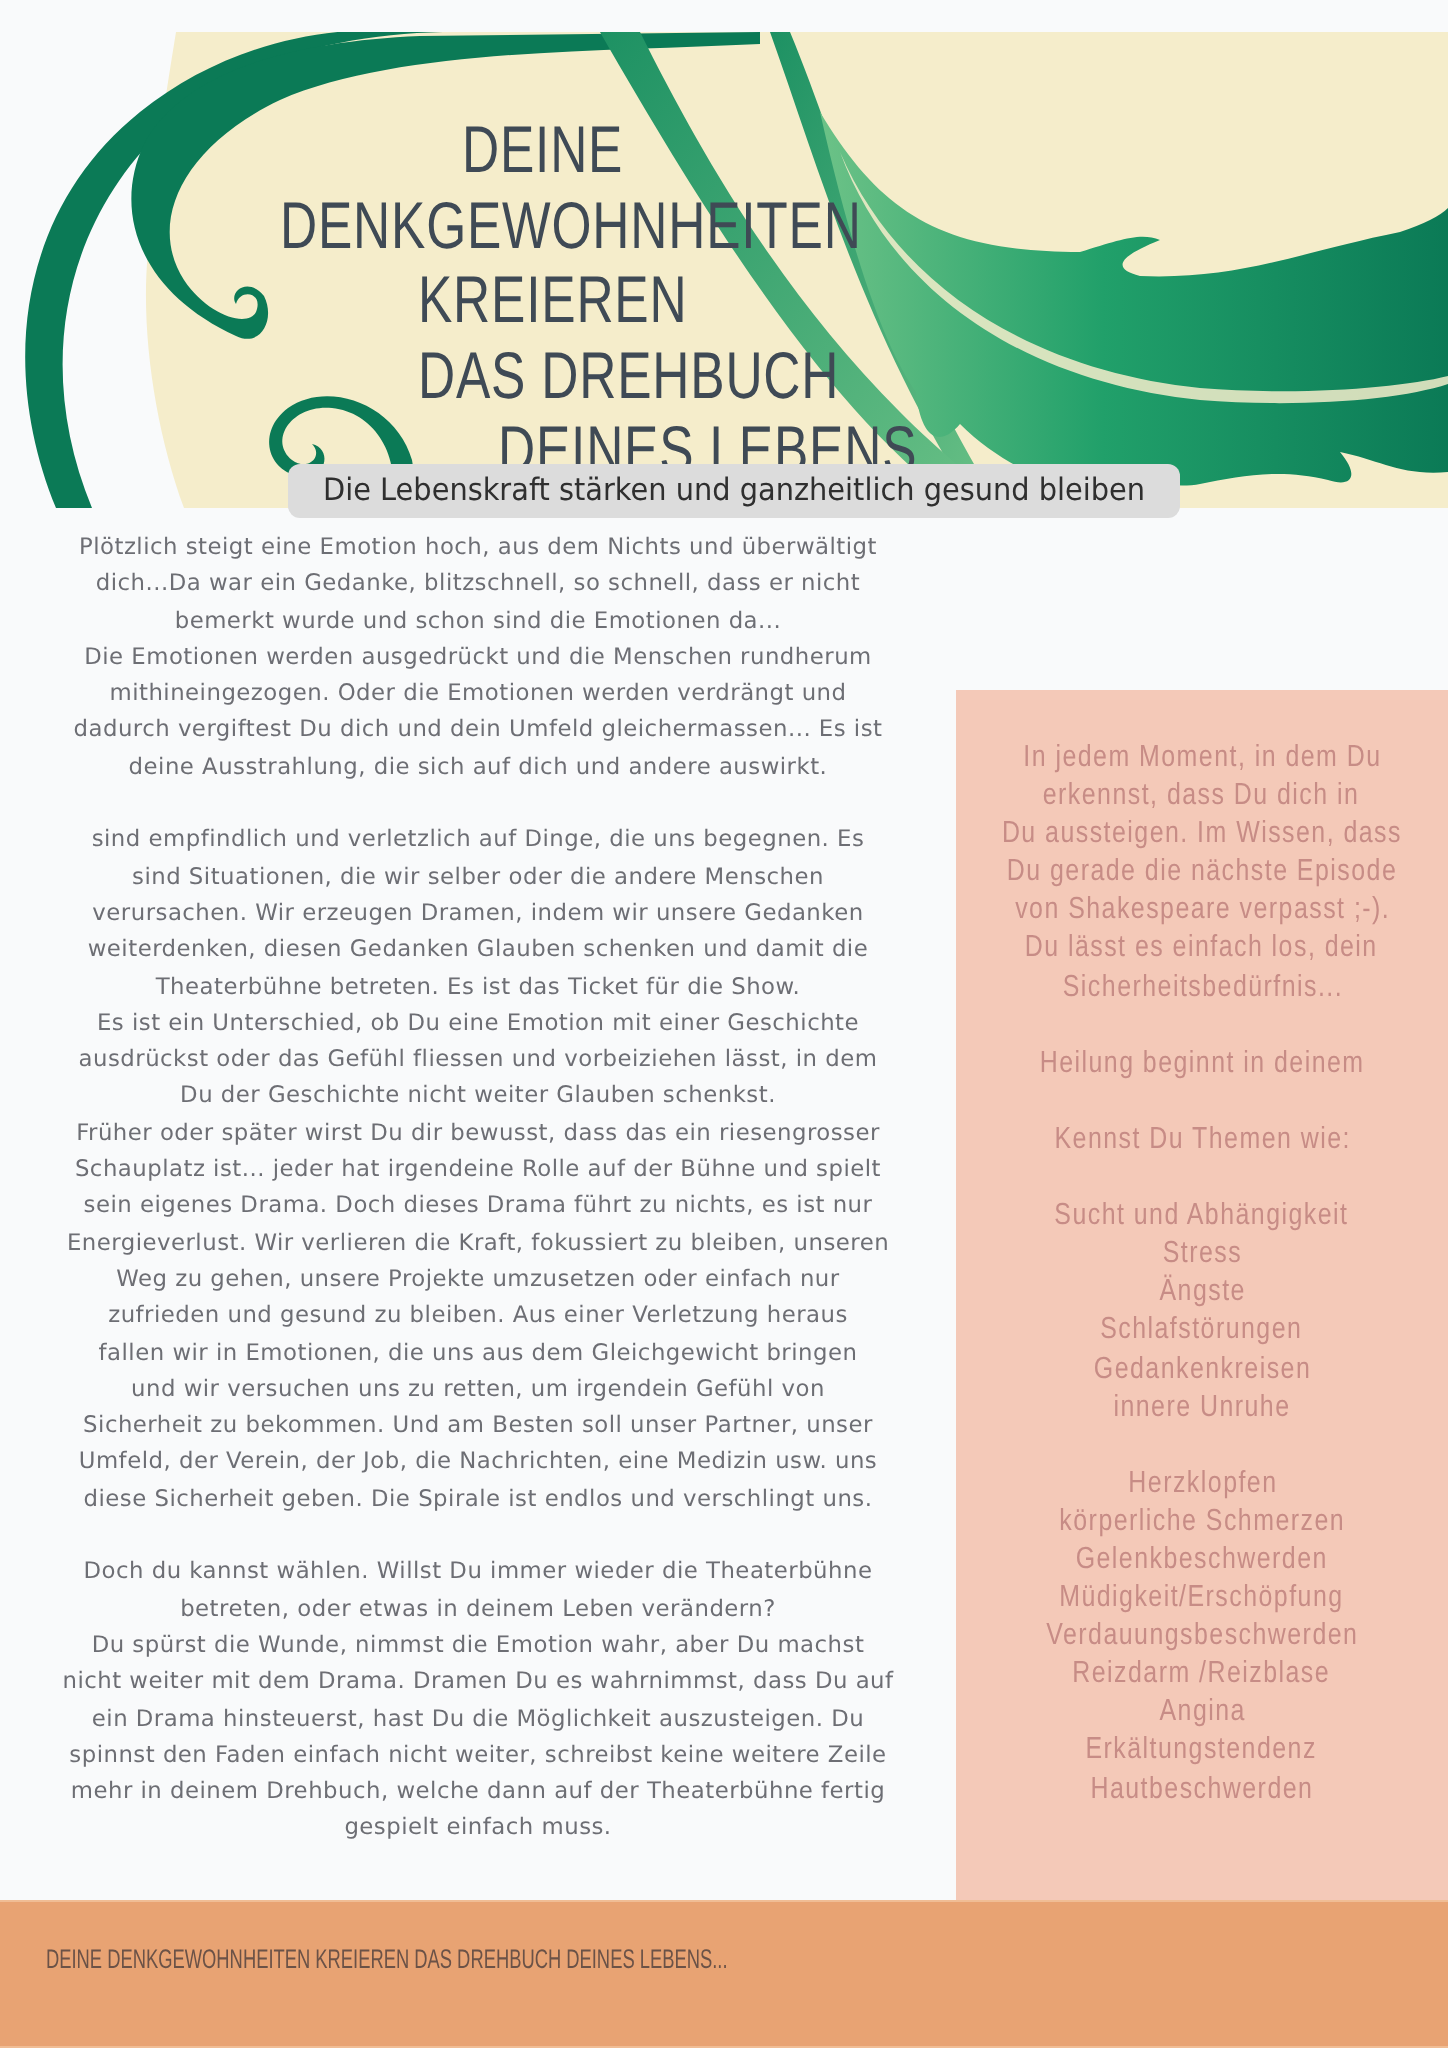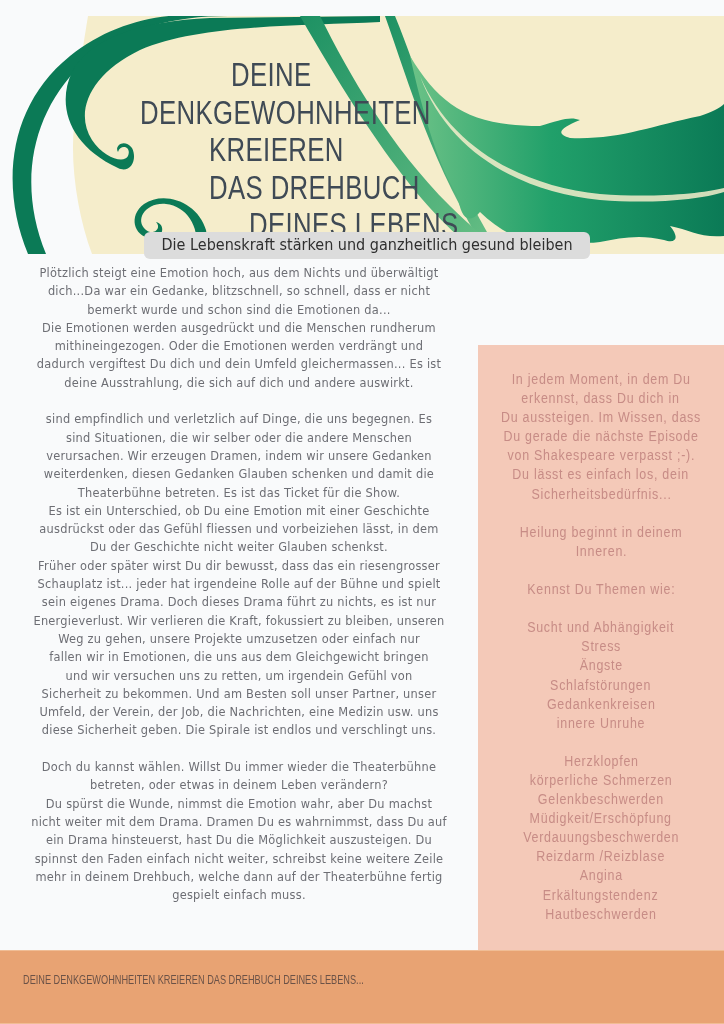--- a/index.html
+++ b/index.html
@@ -122,20 +122,21 @@
   <p>weiterdenken, diesen Gedanken Glauben schenken und damit die</p>
   <p>Theaterbühne betreten. Es ist das Ticket für die Show.</p>
   <p>Es ist ein Unterschied, ob Du eine Emotion mit einer Geschichte</p>
   <p>ausdrückst oder das Gefühl fliessen und vorbeiziehen lässt, in dem</p>
   <p>Du der Geschichte nicht weiter Glauben schenkst.</p>
   <p>Früher oder später wirst Du dir bewusst, dass das ein riesengrosser</p>
   <p>Schauplatz ist... jeder hat irgendeine Rolle auf der Bühne und spielt</p>
   <p>sein eigenes Drama. Doch dieses Drama führt zu nichts, es ist nur</p>
   <p>Energieverlust. Wir verlieren die Kraft, fokussiert zu bleiben, unseren</p>
   <p>Weg zu gehen, unsere Projekte umzusetzen oder einfach nur</p>
+  <p>zufrieden und gesund zu bleiben. Aus einer Verletzung heraus</p>
   <p>fallen wir in Emotionen, die uns aus dem Gleichgewicht bringen</p>
   <p>und wir versuchen uns zu retten, um irgendein Gefühl von</p>
   <p>Sicherheit zu bekommen. Und am Besten soll unser Partner, unser</p>
   <p>Umfeld, der Verein, der Job, die Nachrichten, eine Medizin usw. uns</p>
   <p>diese Sicherheit geben. Die Spirale ist endlos und verschlingt uns.</p>
   <div class="gap"></div>
   <p>Doch du kannst wählen. Willst Du immer wieder die Theaterbühne</p>
   <p>betreten, oder etwas in deinem Leben verändern?</p>
   <p>Du spürst die Wunde, nimmst die Emotion wahr, aber Du machst</p>
   <p>nicht weiter mit dem Drama. Dramen Du es wahrnimmst, dass Du auf</p>
@@ -149,21 +150,20 @@
   <div class="side-text">
     <p><span class="sq">In jedem Moment, in dem Du</span></p>
     <p><span class="sq">erkennst, dass Du dich in</span></p>
     <p><span class="sq">Du aussteigen. Im Wissen, dass</span></p>
     <p><span class="sq">Du gerade die nächste Episode</span></p>
     <p><span class="sq">von Shakespeare verpasst ;-).</span></p>
     <p><span class="sq">Du lässt es einfach los, dein</span></p>
     <p><span class="sq">Sicherheitsbedürfnis...</span></p>
     <div class="gap"></div>
     <p><span class="sq">Heilung beginnt in deinem</span></p>
-    <p><span class="sq">Inneren.</span></p>
     <div class="gap"></div>
     <p><span class="sq">Kennst Du Themen wie:</span></p>
     <div class="gap"></div>
     <p><span class="sq">Sucht und Abhängigkeit</span></p>
     <p><span class="sq">Stress</span></p>
     <p><span class="sq">Ängste</span></p>
     <p><span class="sq">Schlafstörungen</span></p>
     <p><span class="sq">Gedankenkreisen</span></p>
     <p><span class="sq">innere Unruhe</span></p>
     <div class="gap"></div>

